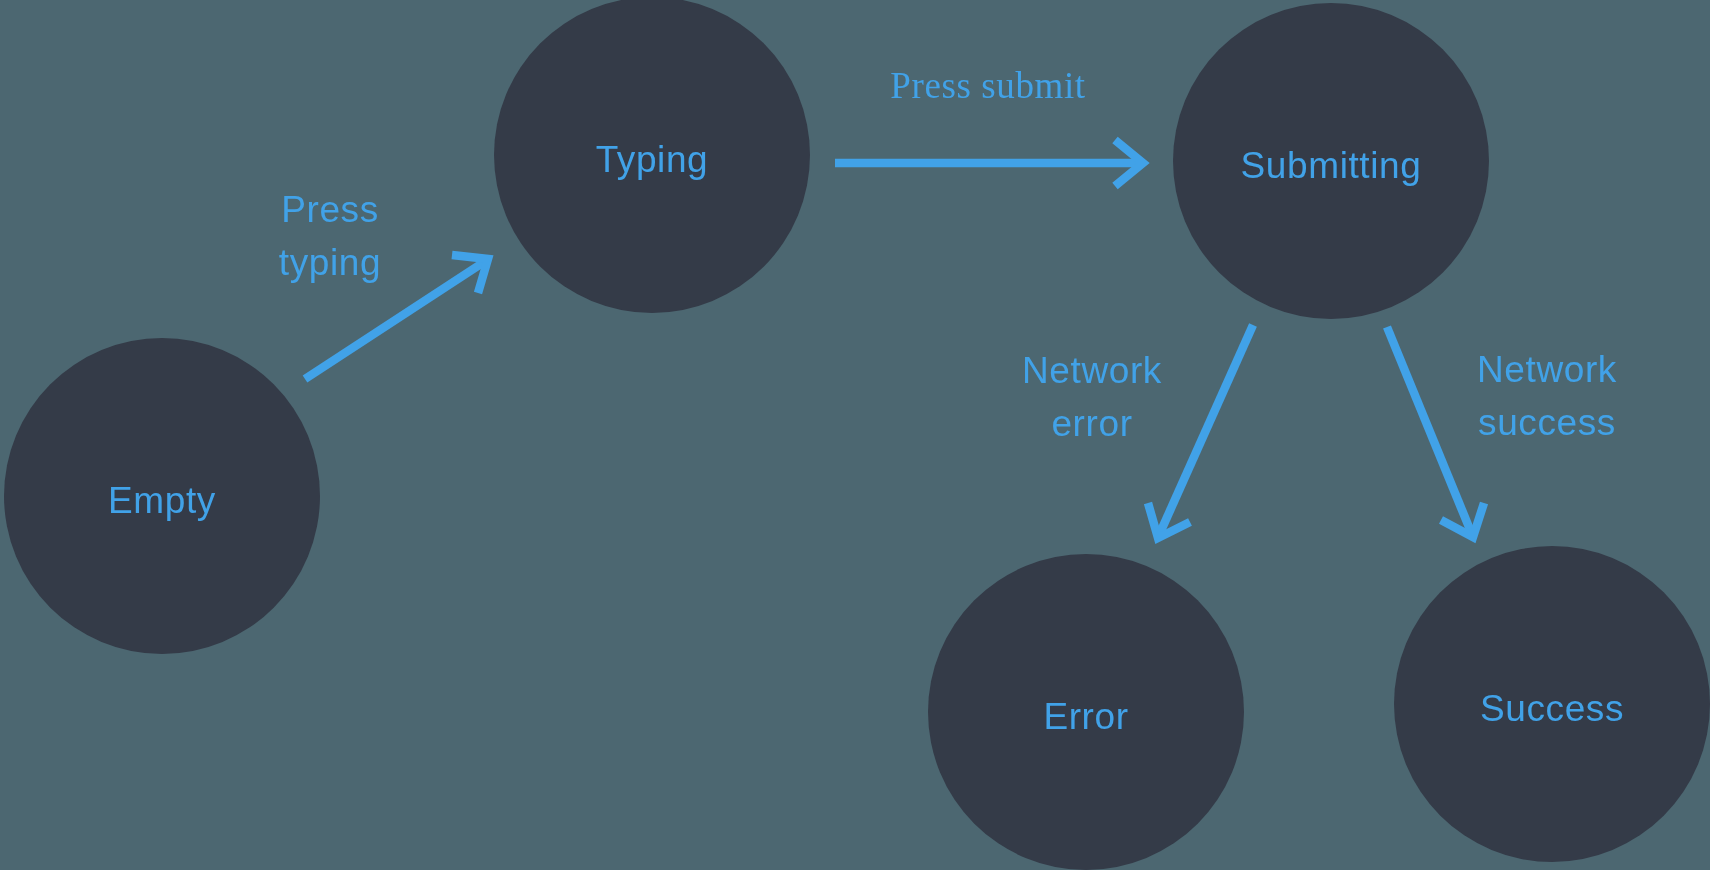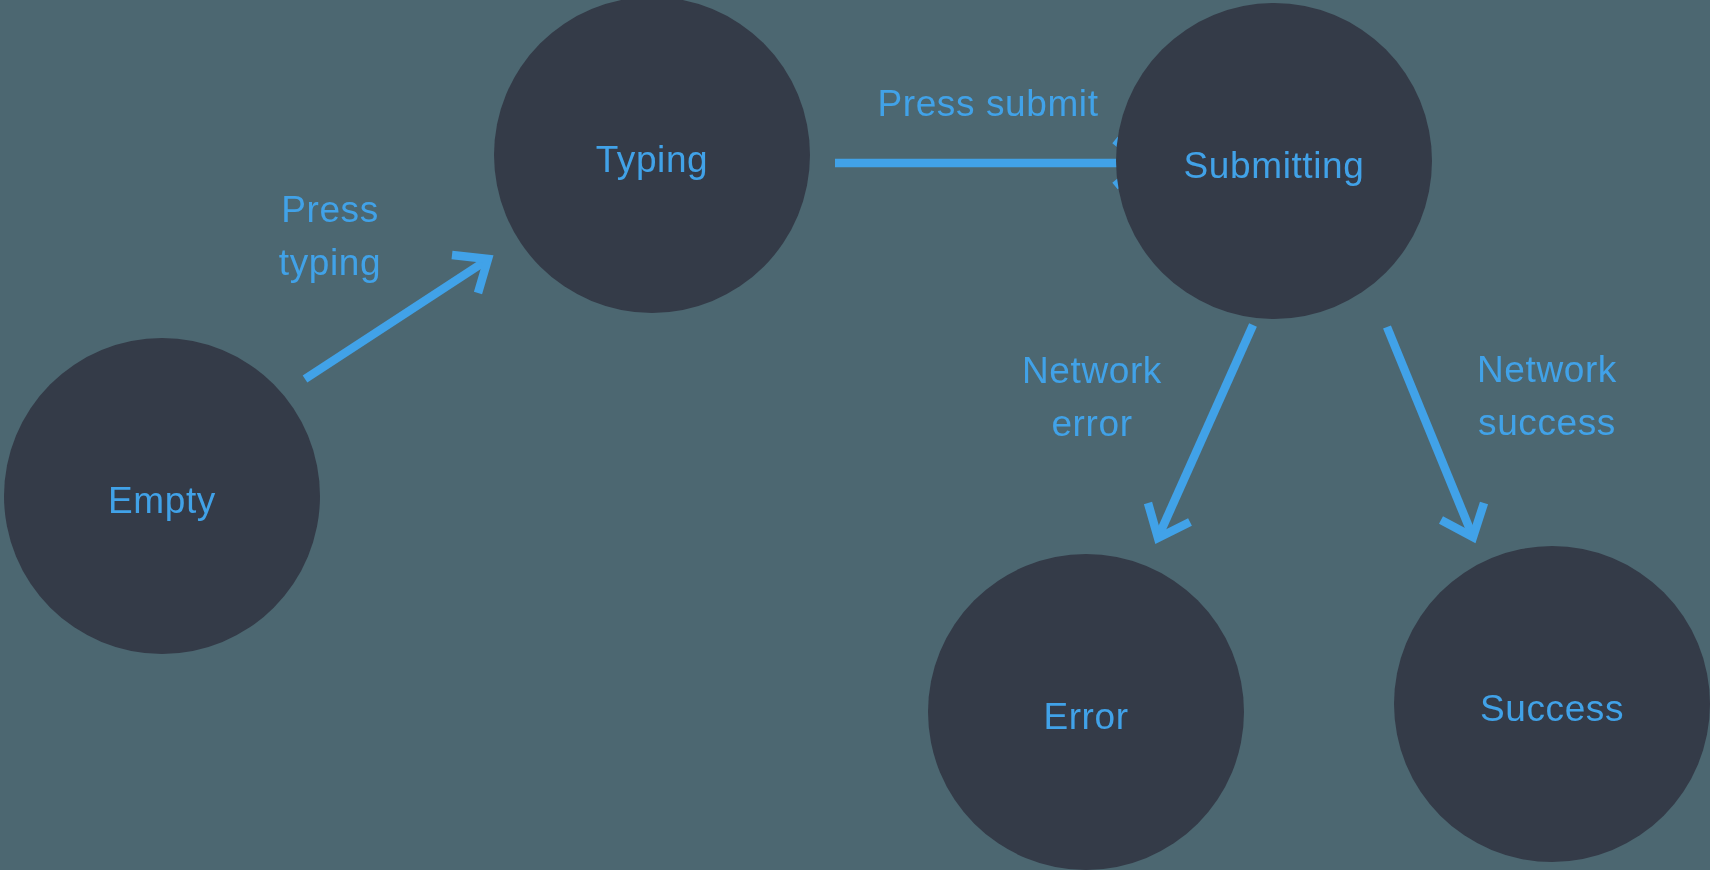--- a/index.html
+++ b/index.html
@@ -52,26 +52,26 @@
     transform: translate(-50%, -50%);
     color: #41A2E8;
     font-size: 37px;
     line-height: 53px;
     letter-spacing: 0.6px;
     text-align: center;
     white-space: nowrap;
   }
   .node-empty      { left: 4px;    top: 338px; justify-content: center; }
   .node-typing     { left: 494px;  top: -3px;  }
-  .node-submitting { left: 1116px; top: 3px; align-items: center;   }
+  .node-submitting { left: 1173px; top: 3px; align-items: center;   }
   .node-error      { left: 928px;  top: 554px; }
   .node-success    { left: 1394px; top: 546px; }
 
   .edge-label-start-typing    { left: 330px;  top: 236px; }
-  .edge-label-press-submit    { left: 988px;  top: 103px;  }
+  .edge-label-press-submit    { left: 988px;  top: 85px; font-family: Liberation Serif, serif;  }
   .edge-label-network-error   { left: 1092px; top: 397px; }
   .edge-label-network-success { left: 1547px; top: 396px; }
 </style>
 </head>
 <body>
 
 <div class="stage">
 
   <svg class="arrows">
     <g>

